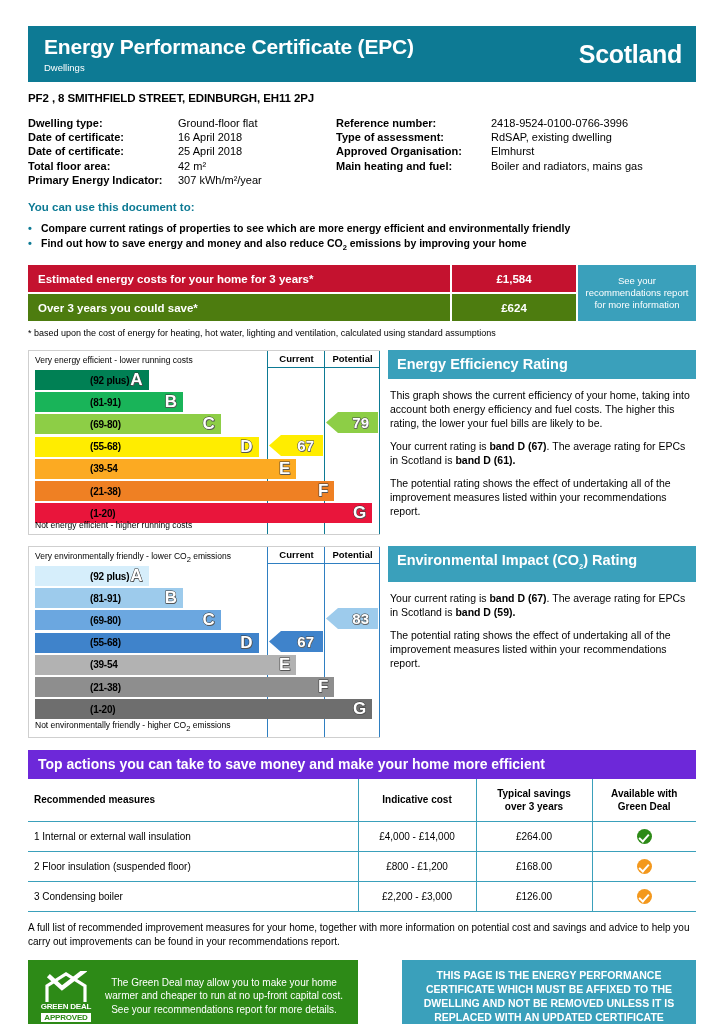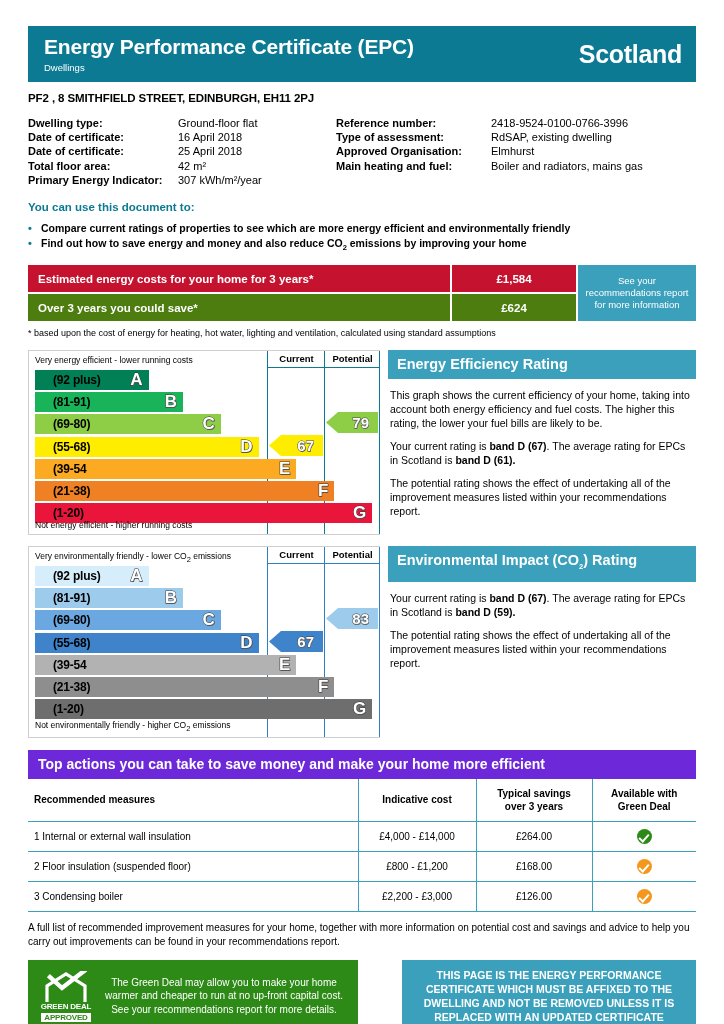--- a/index.html
+++ b/index.html
@@ -79,21 +79,21 @@
   .chart-frame { position: relative; border: 1px solid #cfcfcf; height: 185px; }
   .chart-frame.co2 { height: 192px; }
   .chart-caption { font-size: 8.5px; padding: 4px 0 0 6px; line-height: 11px; }
   .chart-caption.bottom { position: absolute; bottom: 3px; left: 6px; padding: 0; }
 
   .bands { position: absolute; left: 6px; top: 19px; right: 0; }
   .band {
     position: relative; height: 20px; margin-bottom: 2.2px;
     display: flex; align-items: center; color: #000;
   }
-  .band-range { font-size: 12px; font-weight: bold; padding-left: 18px; letter-spacing: -0.2px; }
+  .band-range { font-size: 10px; font-weight: bold; padding-left: 18px; letter-spacing: -0.2px; margin-left: 37px; }
   .band-letter {
     position: absolute; right: 6px; top: 50%; transform: translateY(-50%);
     font-size: 17px; font-weight: bold; color: #ffffff;
     -webkit-text-stroke: 1px #333; paint-order: stroke fill;
     text-shadow: 0.7px 0.7px 0 #555;
     font-family: "Liberation Sans", sans-serif;
   }
 
   .col-divider { position: absolute; top: 0; bottom: 0; width: 1px; background: #0d7a94; }
   .col-divider.co2c { background: #2f7fc1; }

